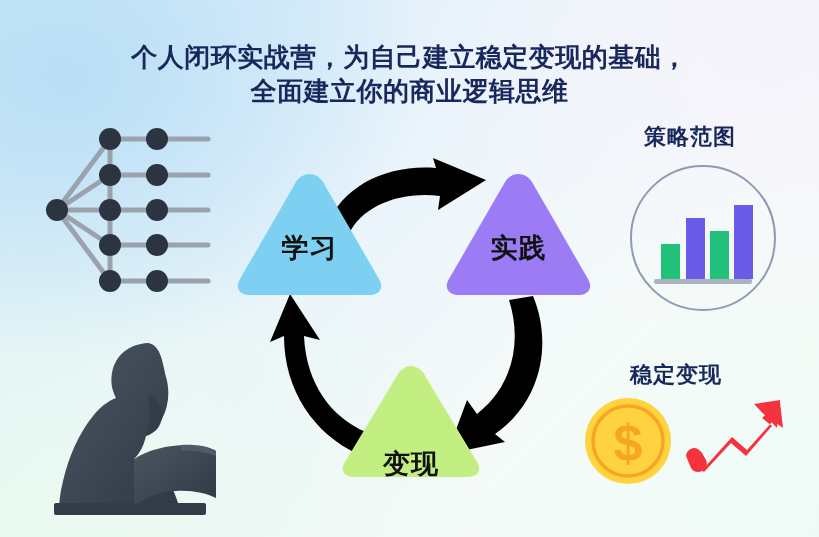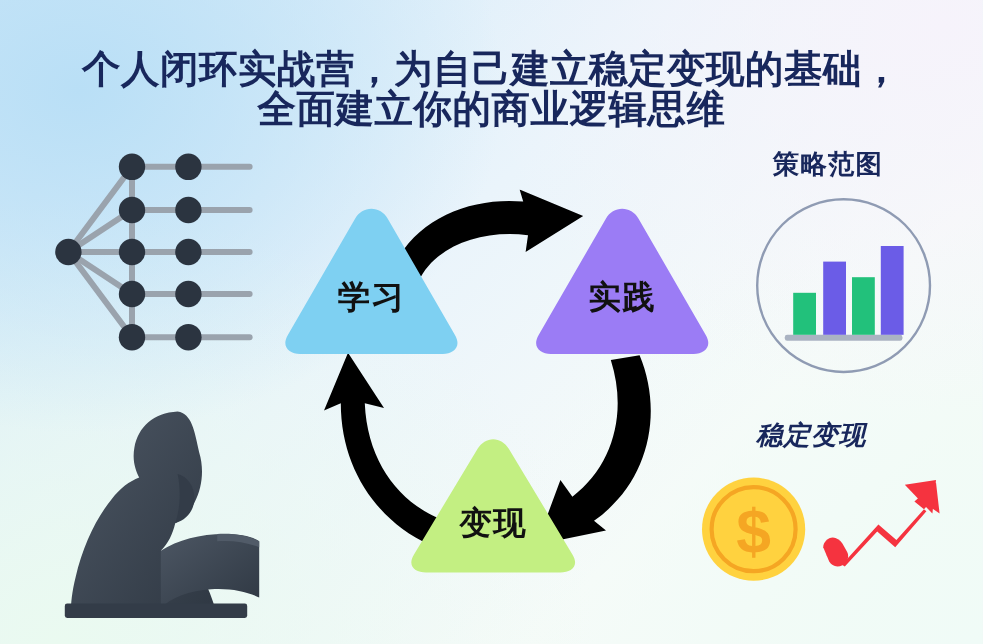--- a/index.html
+++ b/index.html
@@ -35,21 +35,21 @@
     font-size:18px; font-weight:400;
     letter-spacing:1px;
     text-shadow:0 0 2px rgba(150,190,215,.45);
   }
 
   
   .title {
     position:absolute; left:0; top:40px; width:819px;
     text-align:center;
     color:#18275c;
-    font-size:32px; font-weight:bold;
+    font-size:26px; font-weight:bold;
     line-height:34px;
     letter-spacing:.5px;
   }
   .title .l2 { display:block; }
 
   
   .tri {
     position:absolute;
     display:flex; align-items:flex-end; justify-content:center;
   }
@@ -60,21 +60,21 @@
     font-size:27px; font-weight:bold;
     letter-spacing:1px;
     text-align:center;
     width:100%;
   }
   #tri-learn  { left:232px; top:168px; width:155px; height:132px; }
   #tri-learn  .lbl { margin-bottom:34px; }
   #tri-practice { left:441px; top:168px; width:155px; height:132px; }
   #tri-practice .lbl { margin-bottom:34px; }
   #tri-monetize { left:337px; top:360px; width:148px; height:122px; }
-  #tri-monetize .lbl { margin-bottom:28px; }
+  #tri-monetize .lbl { }
 
   
   .arrow { position:absolute; }
   #arrow-top      { left:318px; top:158px; width:195px; height:78px; }
   #arrow-right    { left:437px; top:290px; width:125px; height:172px; }
   #arrow-left     { left:248px; top:292px; width:120px; height:170px; }
 
   
   #network { position:absolute; left:40px; top:125px; width:175px; height:170px; }
 
@@ -83,21 +83,21 @@
 
   
   .side-label {
     position:absolute;
     color:#18275c;
     font-size:22px; font-weight:bold;
     letter-spacing:1px;
     white-space:nowrap;
   }
   #label-strategy { left:644px; top:122px;text-align:center; }
-  #label-income   { left:630px; top:348px;font-style:italic; }
+  #label-income   { left:630px; top:360px; }
 
   #chart-circle { position:absolute; left:628px; top:163px; width:150px; height:150px; }
 
   
   #coin  { position:absolute; left:583px; top:396px; width:90px; height:90px; }
   #trend { position:absolute; left:684px; top:398px; width:100px; height:78px; }
 </style>
 </head>
 <body>
 

